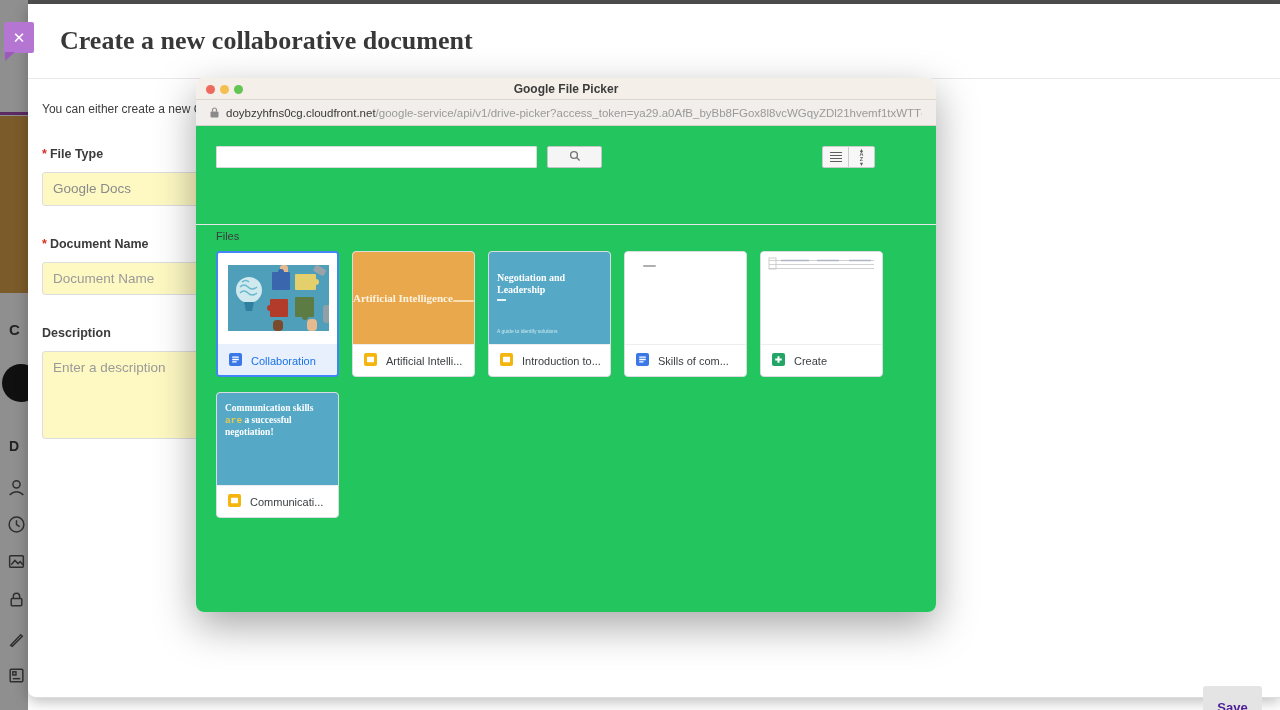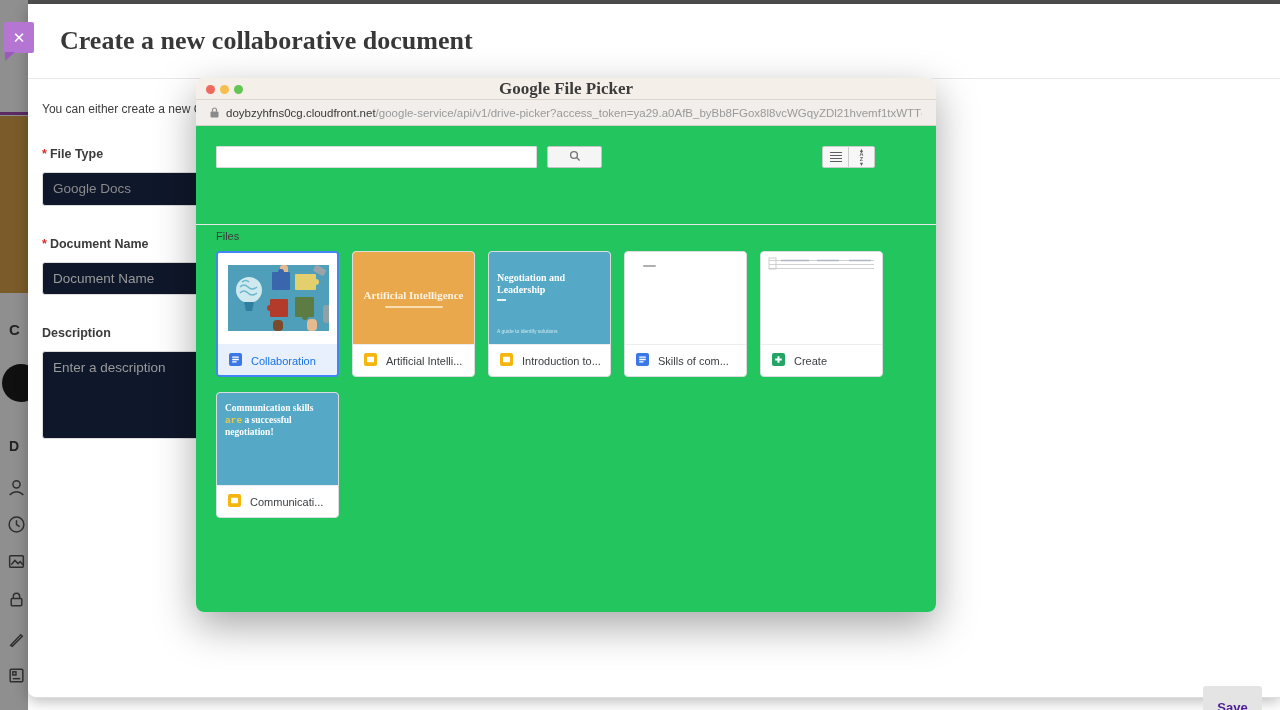--- a/index.html
+++ b/index.html
@@ -29,39 +29,39 @@
   .close-btn { position:absolute; left:4px; top:22px; width:30px; height:31px; background:#b575d2;
     border-radius:2px; color:#ffffff; font-size:15px; text-align:center; line-height:31px; z-index:5; cursor:pointer; }
   .close-btn::after { content:""; position:absolute; left:1px; bottom:-8px; width:0; height:0;
     border-top:9px solid #9b59be; border-right:10px solid transparent; }
 
   
   .form-area { position:absolute; left:14px; top:98px; width:320px; }
   .helper-text { font-size:12px; color:#3c3c3c; white-space:nowrap; overflow:hidden; }
   .field-label { font-size:12.5px; font-weight:bold; color:#3b3b3b; margin-top:31px; }
   .req { color:#d93025; margin-right:3px; font-weight:bold; }
-  .field-box { margin-top:11px; width:300px; background:#0f172a; border:1px solid #dddddd; border-radius:3px;
+  .field-box { margin-top:11px; width:300px; background:#fef9c3; border:1px solid #dddddd; border-radius:3px;
     color:#8a8a8a; font-size:13.5px; padding:8px 10px; font-family:"Liberation Sans", sans-serif; }
   .field-box.select { height:34px; }
   input.field-box, textarea.field-box { outline:none; }
   input.field-box::placeholder, textarea.field-box::placeholder { color:#9a9a9a; }
   textarea.field-box { height:88px; resize:none; }
 
   .save-btn { position:absolute; left:1175px; top:682px; width:59px; height:42px; background:#e4e4e4;
     border:none; border-radius:3px; color:#4c1d95; font-size:13px; font-weight:bold; z-index:4; }
 
   
   .picker { position:absolute; left:196px; top:78px; width:740px; height:534px; background:#ffffff;
     border-radius:8px; box-shadow:0 14px 40px rgba(0,0,0,.35); z-index:6; overflow:hidden; }
   .picker-titlebar { position:relative; height:22px; background:#f4efe8; border-bottom:1px solid #ddd6cc; }
   .traffic { position:absolute; top:7px; width:9px; height:9px; border-radius:50%; }
   .t-red { left:10px; background:#ee6a5e; }
   .t-yellow { left:24px; background:#f5bf4f; }
   .t-green { left:38px; background:#62c554; }
-  .picker-title { text-align:center; font-size:17px; font-weight:bold; color:#3c3c3c; line-height:22px;font-family:Liberation Serif, serif; }
+  .picker-title { text-align:center; font-size:12px; font-weight:bold; color:#3c3c3c; line-height:22px; }
   .urlbar { position:relative; height:26px; background:#f1eeeb; border-bottom:1px solid #d8d2ca;
     display:flex; align-items:center; padding:0 14px; gap:7px; }
   .url-text { font-size:11.5px; white-space:nowrap; overflow:hidden; }
   .url-domain { color:#3a3a3a; }
   .url-path { color:#9a9a9a; }
 
   .picker-body { position:relative; width:100%; height:602px; background:#22c55e; }
   .search-input { position:absolute; left:20px; top:20px; width:321px; height:22px; border:1px solid #d9d9d9;
     border-radius:1px; font-size:12px; padding:0 6px; outline:none; }
   .search-btn { position:absolute; left:351px; top:20px; width:55px; height:22px; background:#f5f5f5;
@@ -83,21 +83,21 @@
   .card { width:123px; height:126px; background:#ffffff; border:1px solid #dadce0; border-radius:4px; overflow:hidden; cursor:pointer; }
   .card.selected { border:2px solid #4285f4; }
   .card-thumb { position:relative; height:92px; background:#ffffff; overflow:hidden; }
   .card.selected .card-thumb { height:91px; }
   .card-footer { height:33px; display:flex; align-items:center; gap:9px; padding-left:11px; border-top:1px solid #eeeeee; }
   .card.selected .card-footer { background:#e8f0fe; border-top:none; }
   .card-name { font-size:11px; color:#3c4043; white-space:nowrap; overflow:hidden; }
   .card.selected .card-name { color:#1a73e8; }
 
   .thumb-inset { position:absolute; left:10px; top:12px; }
-  .thumb-orange { position:absolute; inset:0; background:#e9a84b; display:flex; flex-direction:column;
+  .thumb-orange { position:absolute; inset:0; background:#e9a84b; display:flex; flex-direction:row;
     align-items:center; justify-content:center; }
   .thumb-orange .t-title { font-family:"Liberation Serif", serif; font-weight:bold; font-size:11px;
     color:#fdf3e3; white-space:nowrap; }
   .thumb-orange .t-sub { margin-top:5px; width:58px; height:2px; background:rgba(255,249,230,.65); border-radius:1px; }
   .thumb-teal { position:absolute; inset:0; background:#55a9c6; padding:20px 8px; }
   .thumb-teal .t-title { font-family:"Liberation Serif", serif; font-weight:bold; font-size:10px;
     color:#ffffff; line-height:1.2; }
   .thumb-teal .t-dash { margin-top:3px; width:9px; height:1.5px; background:#e8f4f8; }
   .thumb-teal .t-tiny { position:absolute; left:8px; bottom:10px; font-size:5px; color:#cfe8f0; }
   .thumb-teal2 { position:absolute; inset:0; background:#55a9c6; padding:10px 8px; }

